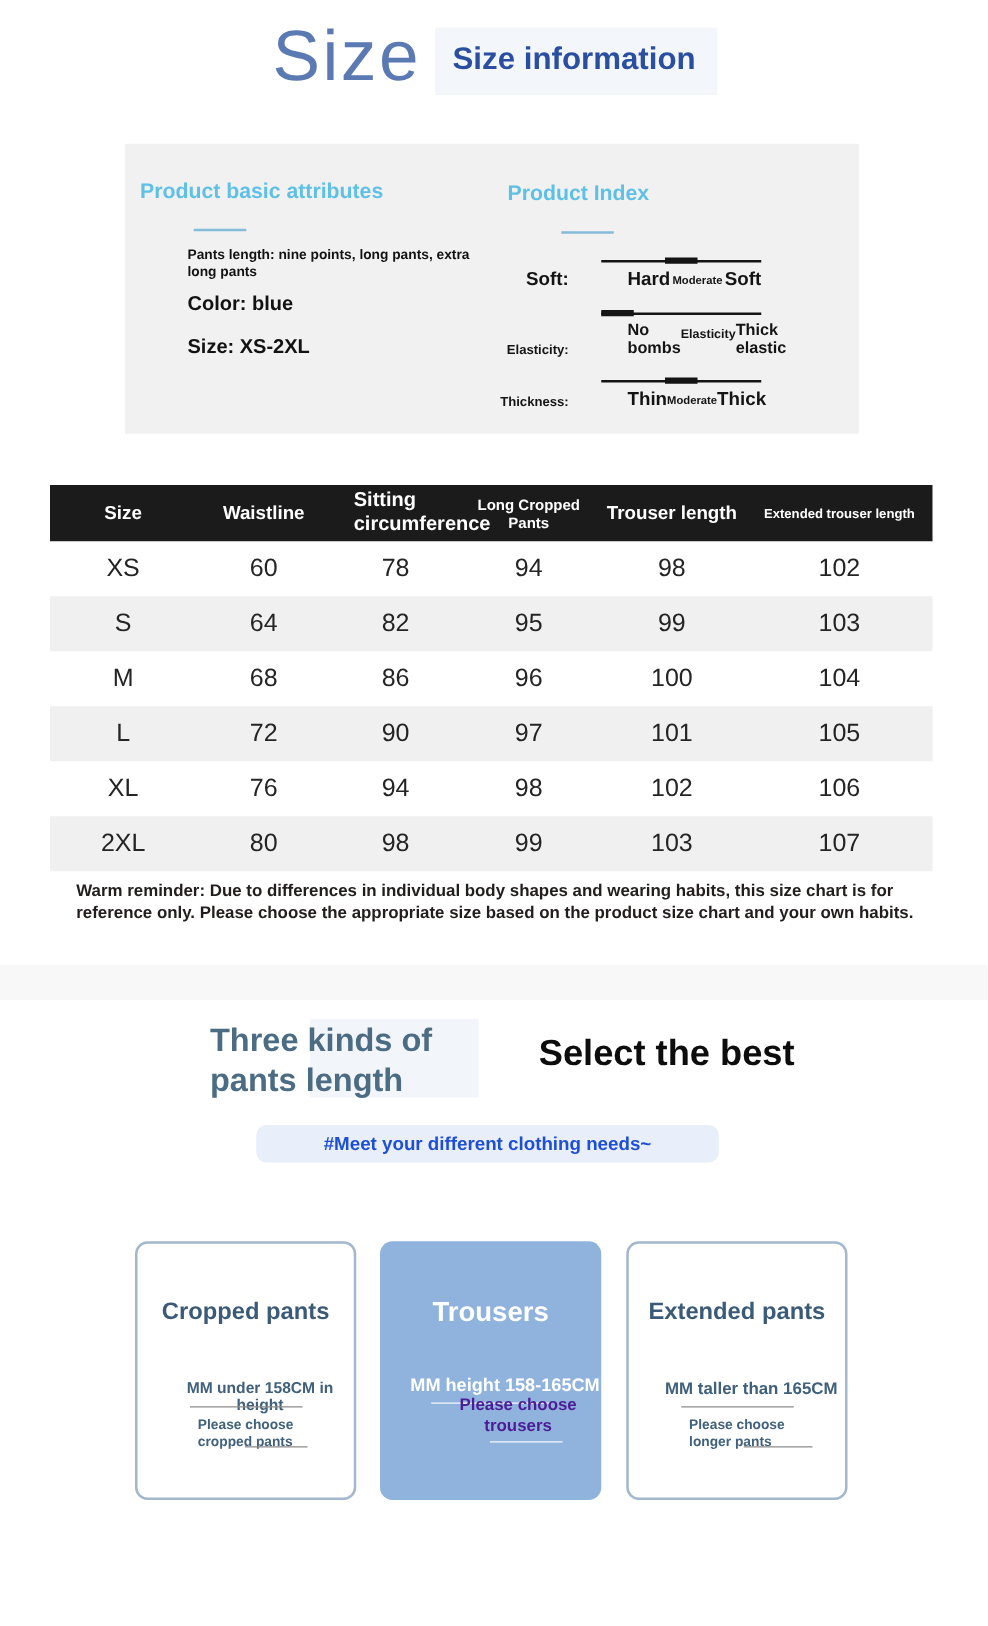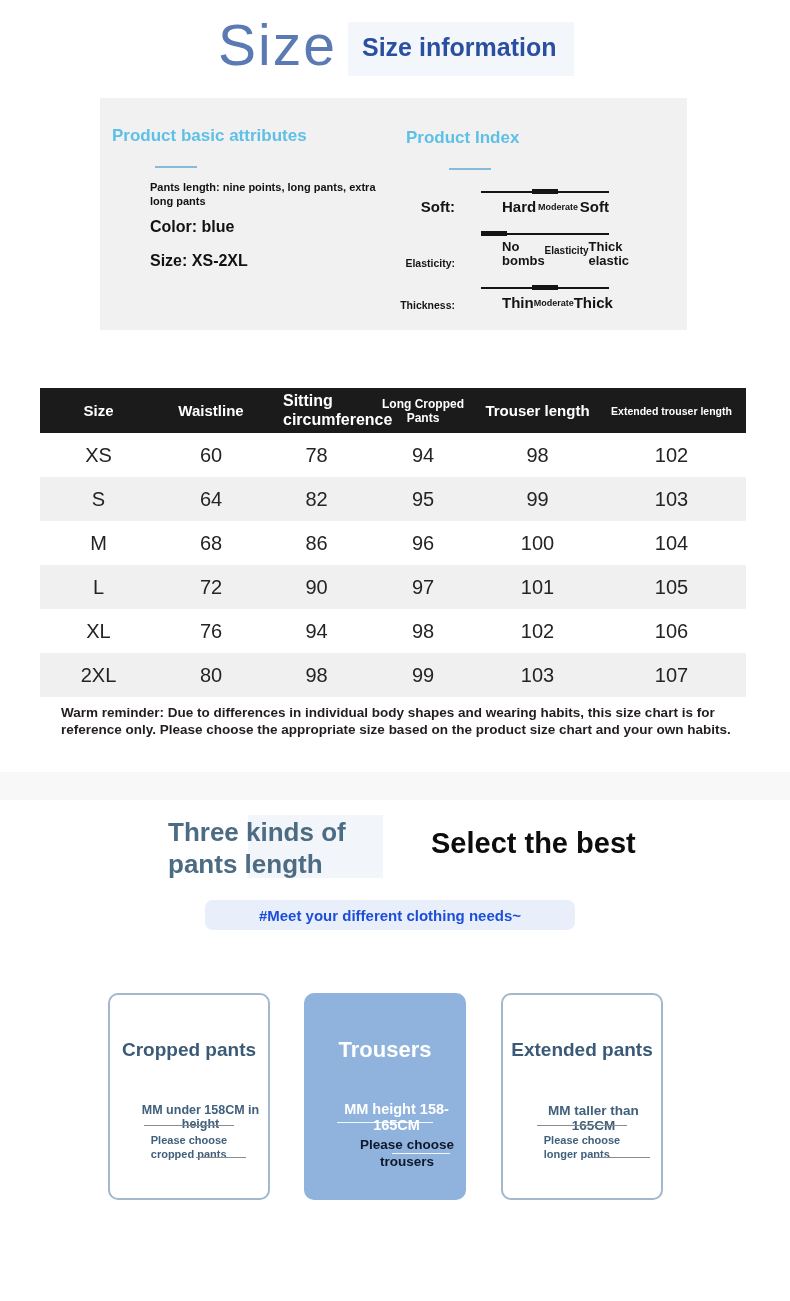--- a/index.html
+++ b/index.html
@@ -5,21 +5,21 @@
   * { margin:0; padding:0; box-sizing:border-box; }
   body { background:#ffffff; font-family:"Liberation Sans", sans-serif; }
   .page { position:relative; width:790px; height:1301px; background:#ffffff; overflow:hidden; }
 
   
   .size-info-bg { position:absolute; left:348px; top:22px; width:226px; height:54px; background:#f3f7fc; }
   .size-watermark { position:absolute; left:218px; top:12px; font-size:57px; font-weight:400; color:#5b7ab3; letter-spacing:2px; }
   .size-info-title { position:absolute; left:362px; top:33px; font-size:25px; font-weight:bold; color:#2b4fa0; }
 
   
-  .attr-panel { position:absolute; left:100px; top:98px; width:587px; height:232px; background:#f1f1f2; }
+  .attr-panel { position:absolute; left:100px; top:115px; width:587px; height:232px; background:#f1f1f2; }
   .panel-heading { position:absolute; font-size:17px; font-weight:bold; color:#5fc0e6; }
   .h1 { left:12px; top:28px; }
   .h2 { left:306px; top:30px; }
   .heading-underline { position:absolute; height:2px; background:#85bcd9; width:42px; }
   .u1 { left:55px; top:68px; }
   .u2 { left:349px; top:70px; }
   .attr-line1 { position:absolute; left:50px; top:83px; width:245px; font-size:11px; font-weight:bold; color:#121212; line-height:1.25; }
   .attr-line2 { position:absolute; left:50px; top:120px; font-size:16px; font-weight:bold; color:#121212; }
   .attr-line3 { position:absolute; left:50px; top:154px; font-size:16px; font-weight:bold; color:#121212; }
 
@@ -58,37 +58,37 @@
   .reminder { position:absolute; left:37px; top:704px; width:718px; font-size:13.5px; font-weight:bold; color:#231d1d; line-height:1.28;margin-left:24px; }
 
   
   .band { position:absolute; left:0; top:772px; width:790px; height:28px; background:#f8f8f9; }
   .heading-ghost { position:absolute; left:248px; top:815px; width:135px; height:63px; background:#f2f5f9; }
   .h-left { position:absolute; left:168px; top:817px; width:215px; font-size:26px; font-weight:bold; color:#4c6c83; line-height:1.23; }
   .h-right { position:absolute; left:431px; top:827px; font-size:29px; font-weight:bold; color:#0d0d0d; }
   .banner { position:absolute; left:205px; top:900px; width:370px; height:30px; background:#e9eefb; border-radius:8px; display:flex; align-items:center; justify-content:center; font-size:15px; font-weight:bold; color:#1d4ed8; }
 
   
-  .card { position:absolute; top:993px; width:162px; height:207px; border-radius:10px; }
+  .card { position:absolute; top:993px; width:177px; height:207px; border-radius:10px; }
   .card.outline { background:#ffffff; border:2px solid #a3b7cd; }
   .card.filled { background:#90b3de; color:#ffffff; }
   .card-1 { left:108px; } .card-2 { left:304px; } .card-3 { left:501px; }
   .card-title { position:absolute; top:44px; width:100%; text-align:center; font-weight:bold; }
   .card.outline .card-title { font-size:19px; color:#3b5a77; }
   .card.filled .card-title { font-size:22px; color:#ffffff; }
   .card-sub { position:absolute; top:108px; width:100%; text-align:center; font-weight:bold;padding-left:23px; }
   .card-1 .card-sub { font-size:12.5px; color:#40607c; }
   .card-2 .card-sub { font-size:14.5px; color:#ffffff; }
   .card-3 .card-sub { font-size:13.5px; color:#40607c; }
   .sub-line { position:absolute; top:130px; left:50%; transform:translateX(-50%); width:90px; height:1px; background:#8b8b8b; }
   .card.filled .sub-line { background:rgba(255,255,255,0.9); width:96px; top:129px; }
   .card-note { position:absolute; top:139px; width:100%; text-align:center; font-weight:bold; font-size:11px; line-height:1.25; }
   .card-note .inner { display:inline-block; text-align:left; }
   .card-1 .card-note, .card-3 .card-note { color:#40607c; }
-  .card-2 .card-note { font-size:13.5px; color:#0f172a; top:144px;padding-left:44px; }
+  .card-2 .card-note { font-size:13.5px; color:#4c1d95; top:123px;padding-left:44px; }
   .note-line { position:absolute; height:1px; background:#8b8b8b; }
   .card-1 .note-line { left:86px; top:162px; width:50px; }
   .card-2 .note-line { left:88px; top:160px; width:58px; background:rgba(255,255,255,0.9); }
   .card-3 .note-line { left:92px; top:162px; width:55px; }
 </style>
 </head>
 <body>
 
 <div class="page">
 

